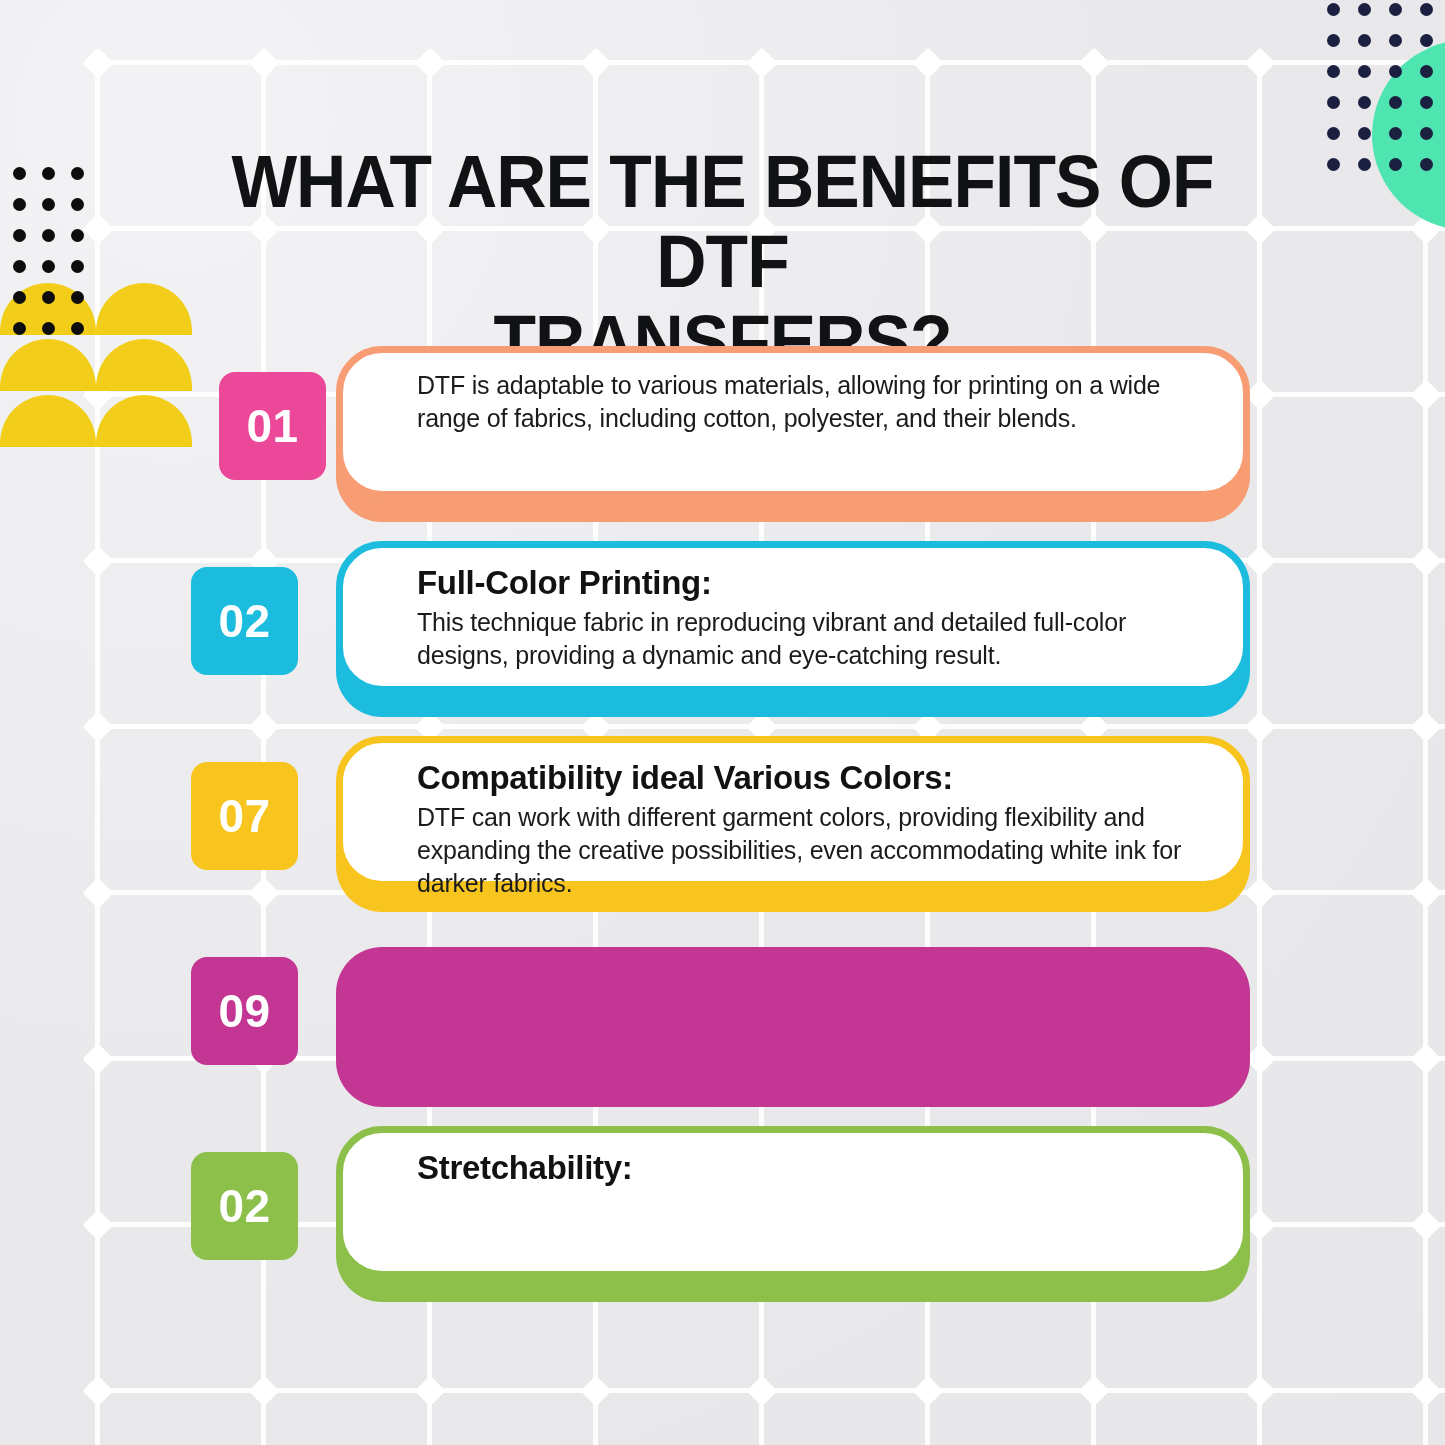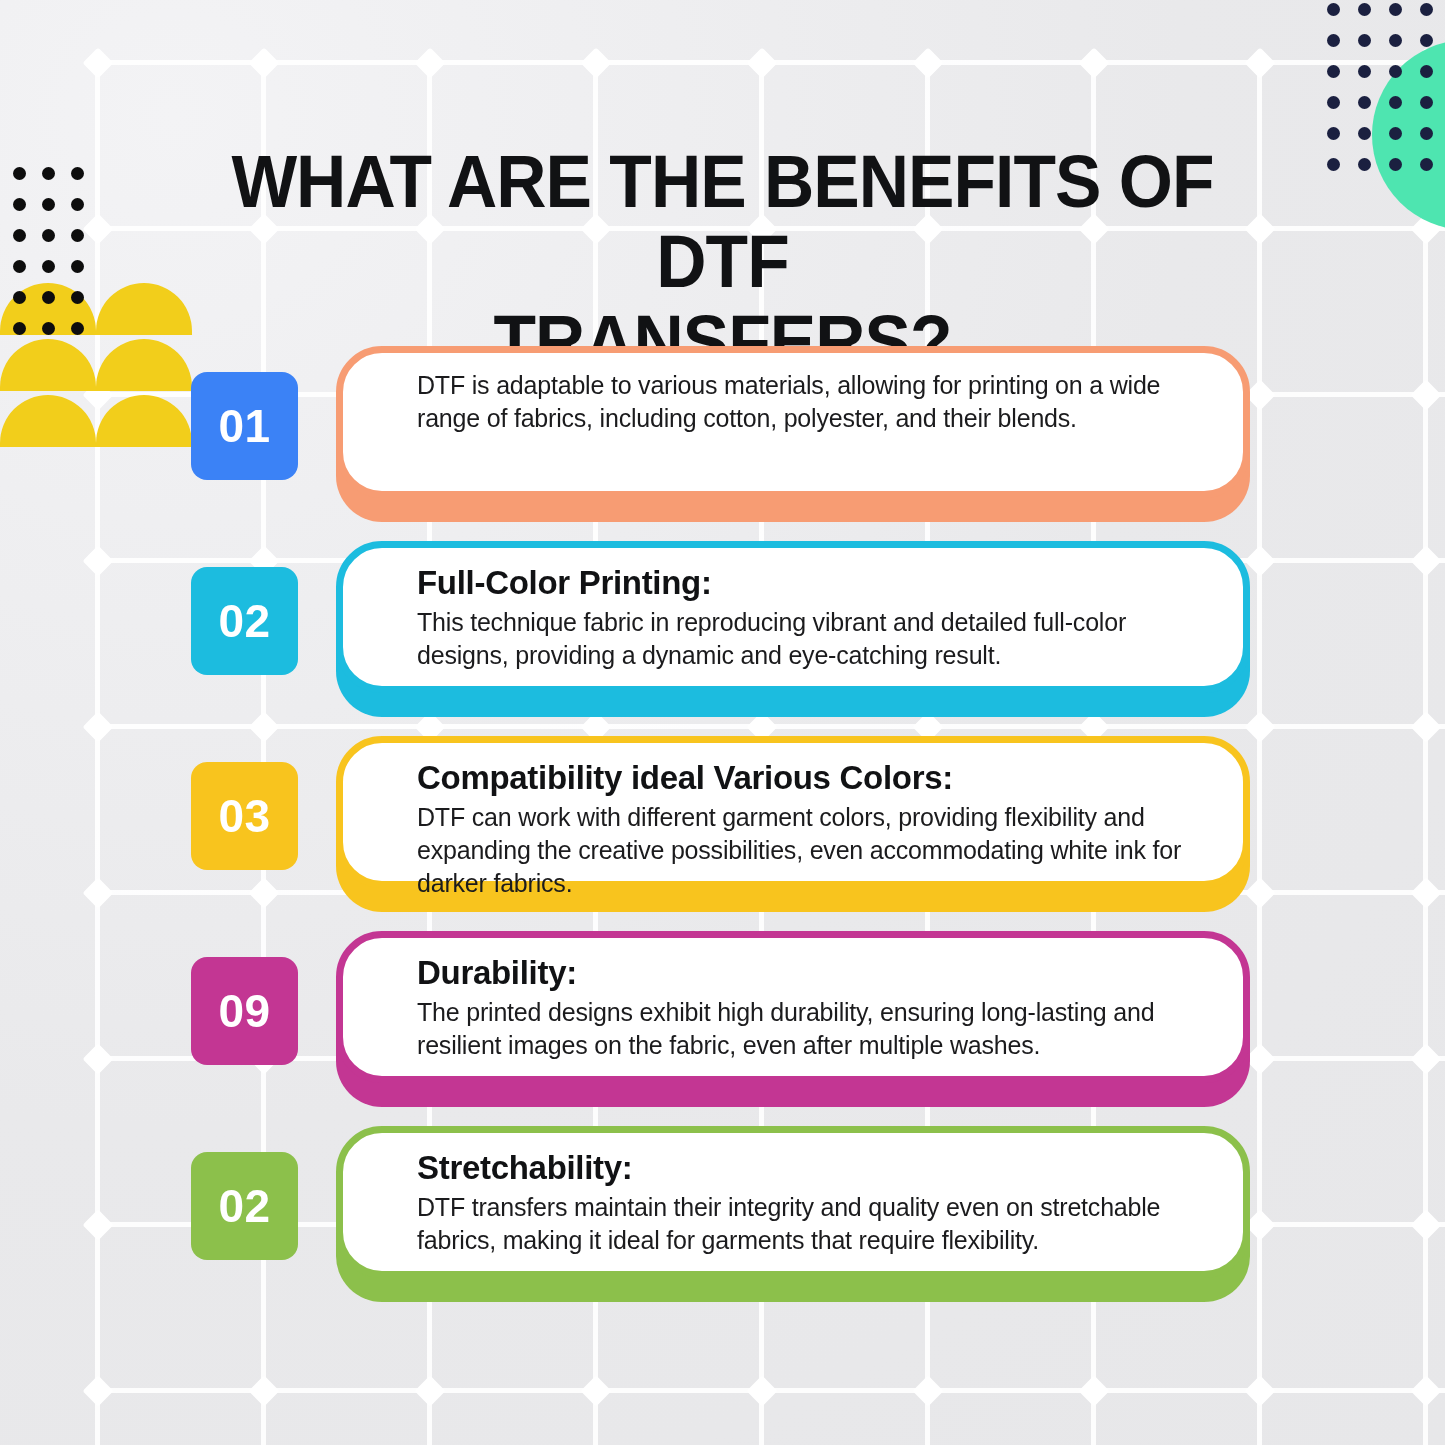--- a/index.html
+++ b/index.html
@@ -286,48 +286,43 @@
     <div>WHAT ARE THE BENEFITS OF DTF</div>
     <div>TRANSFERS?</div>
   </div>
 
   <div class="cards" id="cards-host">
       <div class="card-row">
         <div class="card-shadow" style="background: rgb(247, 156, 115);"></div>
         <div class="card-body" style="border-color: rgb(247, 156, 115);">
           <div class="card-desc">DTF is adaptable to various materials, allowing for printing on a wide range of fabrics, including cotton, polyester, and their blends.</div>
         </div>
-        <div class="badge" style="background: #3b82f6;">01</div>
+        <div class="badge" style="background: #ec4899; margin-left: 28px;">01</div>
       </div>
       <div class="card-row">
         <div class="card-shadow" style="background: rgb(28, 188, 223);"></div>
         <div class="card-body" style="border-color: rgb(28, 188, 223);">
           <div class="card-title">Full-Color Printing:</div>
           <div class="card-desc">This technique fabric in reproducing vibrant and detailed full-color designs, providing a dynamic and eye-catching result.</div>
         </div>
         <div class="badge" style="background: rgb(28, 188, 223);">02</div>
       </div>
       <div class="card-row">
         <div class="card-shadow" style="background: rgb(248, 196, 30);"></div>
         <div class="card-body" style="border-color: rgb(248, 196, 30);">
           <div class="card-title">Compatibility ideal Various Colors:</div>
           <div class="card-desc">DTF can work with different garment colors, providing flexibility and expanding the creative possibilities, even accommodating white ink for darker fabrics.</div>
         </div>
-        <div class="badge" style="background: rgb(248, 196, 30);">03</div>
+        <div class="badge" style="background: rgb(248, 196, 30);">07</div>
       </div>
       <div class="card-row">
         <div class="card-shadow" style="background: rgb(195, 54, 147);"></div>
-        <div class="card-body" style="border-color: rgb(195, 54, 147);">
-          <div class="card-title">Durability:</div>
-          <div class="card-desc">The printed designs exhibit high durability, ensuring long-lasting and resilient images on the fabric, even after multiple washes.</div>
-        </div>
         <div class="badge" style="background: rgb(195, 54, 147);">09</div>
       </div>
       <div class="card-row">
         <div class="card-shadow" style="background: rgb(140, 192, 75);"></div>
         <div class="card-body" style="border-color: rgb(140, 192, 75);">
           <div class="card-title">Stretchability:</div>
-          <div class="card-desc">DTF transfers maintain their integrity and quality even on stretchable fabrics, making it ideal for garments that require flexibility.</div>
         </div>
         <div class="badge" style="background: rgb(140, 192, 75);">02</div>
       </div>
     </div>
 </div>
 
 </body></html>

